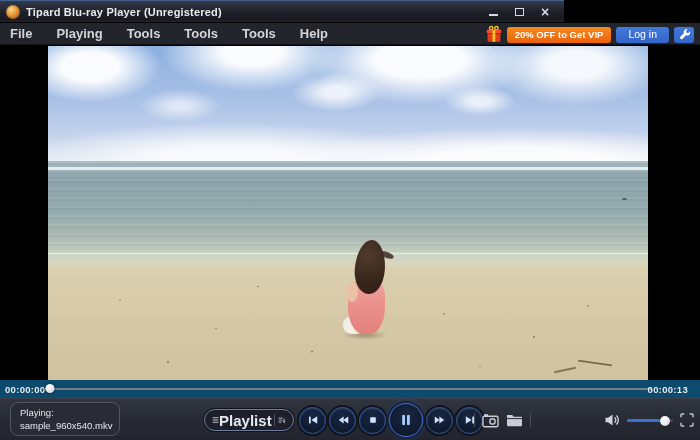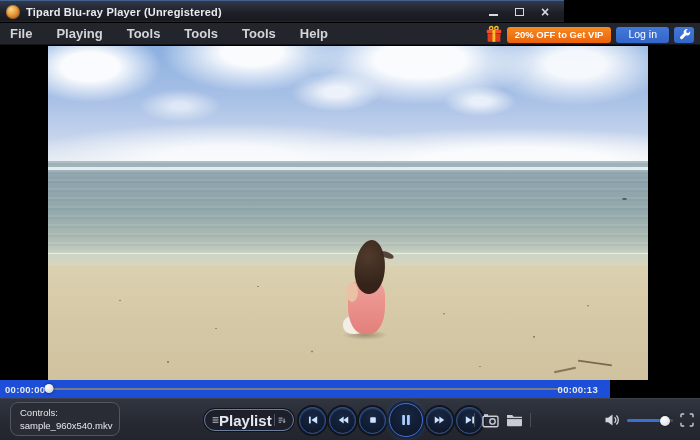--- a/index.html
+++ b/index.html
@@ -84,21 +84,21 @@
     border-radius:48% 48% 42% 42% / 30% 30% 48% 48%;
     background:linear-gradient(180deg,#efa49e 0%,#e98d88 60%,#e2807c 100%); }
   .fig-arm { position:absolute; left:6px; top:42px; width:12px; height:20px; border-radius:50%; background:#e9c1a4; }
   .fig-hair { position:absolute; left:15px; top:0; width:30px; height:54px;
     border-radius:50% 50% 46% 50% / 55% 55% 45% 45%;
     background:radial-gradient(circle at 40% 30%, #503a2c 0%, #352319 70%); transform:rotate(5deg); }
   .fig-wisp { position:absolute; left:40px; top:12px; width:14px; height:6px; border-radius:50%;
     background:#40291d; transform:rotate(20deg); opacity:.85; }
 
   
-  .progress-row { position:absolute; left:0; top:380px; width:610px; height:18px; background:#1d4ed8; }
+  .progress-row { position:absolute; left:0; top:380px; width:700px; height:18px; background:#0c4a6e; }
   .time-label { position:absolute; top:4px; color:#e9ebee; font-size:9.5px; font-weight:700; letter-spacing:.3px; }
   .time-elapsed { left:5px; }
   .time-duration { right:12px; }
   .progress-track { position:absolute; left:44px; right:48px; top:0; height:18px; cursor:pointer; }
   .progress-line { position:absolute; left:0; right:0; top:8px; height:2px; background:#797d84; border-radius:1px; }
   .progress-thumb { position:absolute; top:4px; width:9px; height:9px; border-radius:50%;
     background:radial-gradient(circle at 35% 30%, #ffffff, #c8ccd2); transform:translateX(-50%);
     box-shadow:0 0 3px rgba(0,0,0,.6); }
 
   
@@ -213,21 +213,21 @@
     <div class="progress-track">
       <div class="progress-line"></div>
       <div class="progress-thumb" style="left: 1%;"></div>
     </div>
     <span class="time-label time-duration">00:00:13</span>
   </div>
 
   <div class="control-bar">
 
     <div class="playing-box">
-      <div class="playing-label">Controls:</div>
+      <div class="playing-label">Playing:</div>
       <div class="playing-file">sample_960x540.mkv</div>
     </div>
 
     <div class="playlist-btn">
       <svg width="11" height="10" viewBox="0 0 11 10">
         <path d="M1 1.5 h9 M1 5 h9 M1 8.5 h9" stroke="#cfd3da" stroke-width="1.4"></path>
       </svg>
       <span class="playlist-label">Playlist</span>
       <span class="pl-sep"></span>
       <svg width="12" height="11" viewBox="0 0 12 11">

